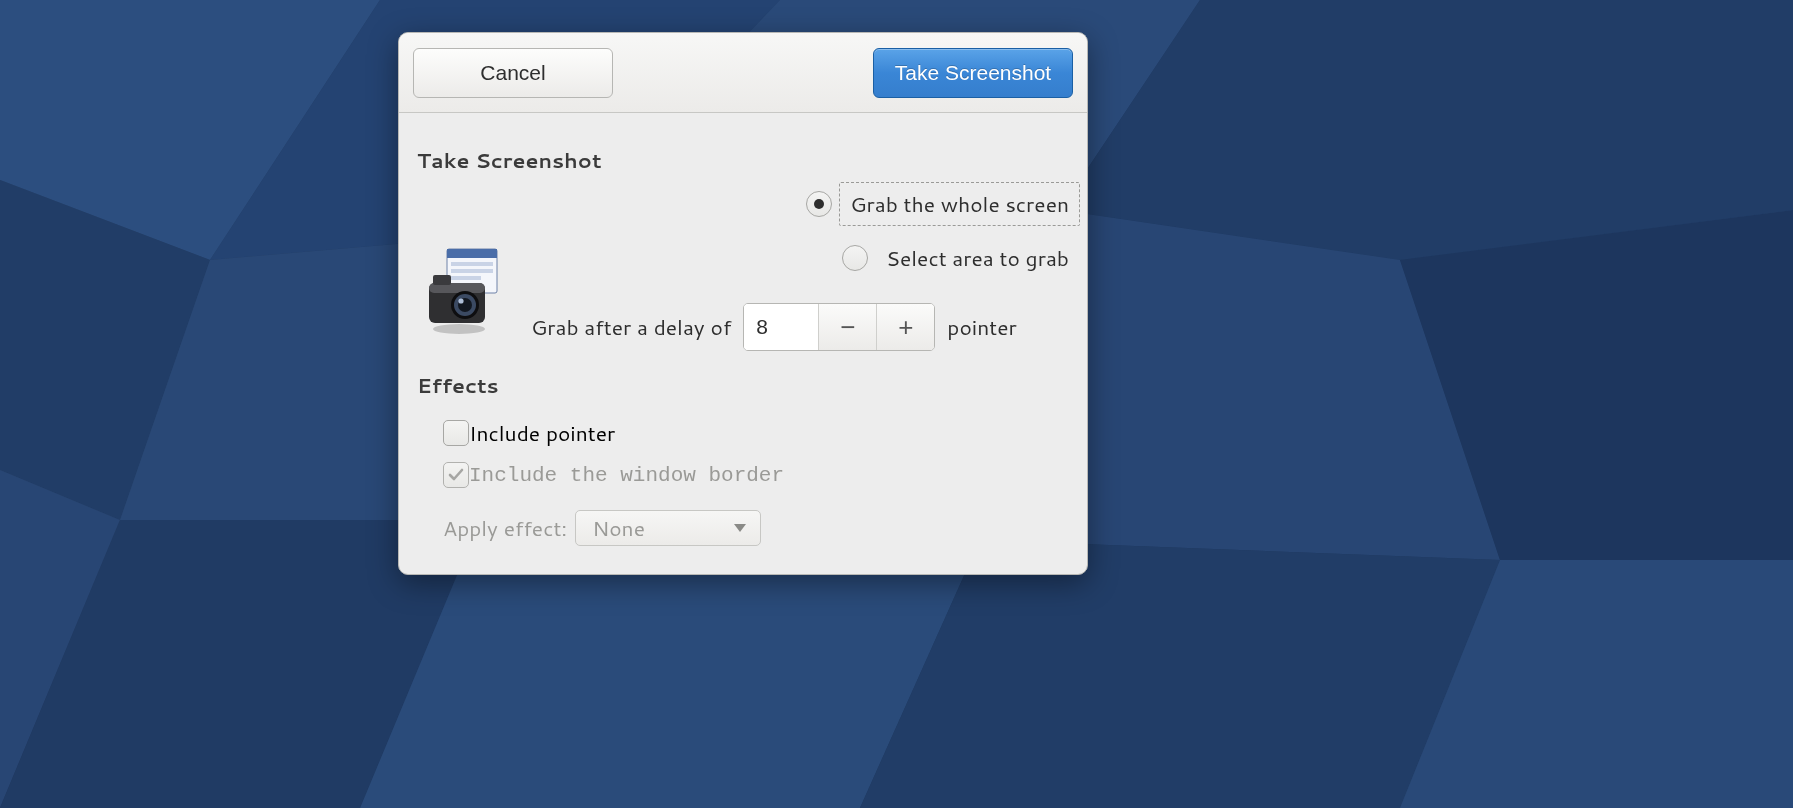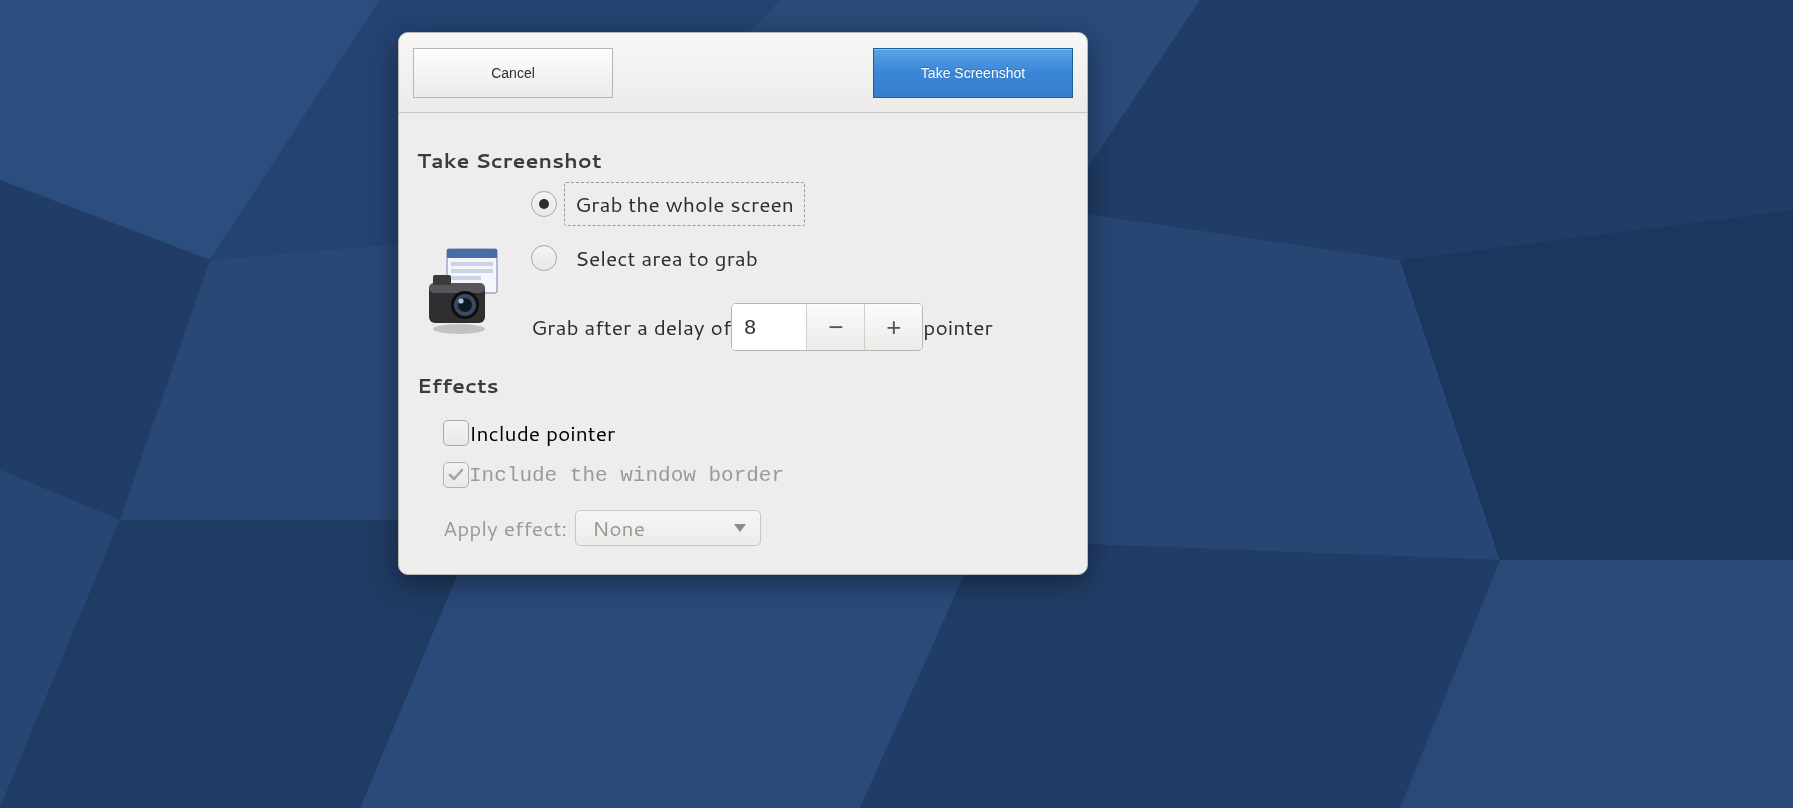--- a/index.html
+++ b/index.html
@@ -39,22 +39,22 @@
     background: linear-gradient(to bottom, #f7f7f6 0%, #ecebe9 100%);
     border-bottom: 1px solid #c7c7c4;
     display: flex;
     align-items: center;
     justify-content: space-between;
     padding: 0 14px;
   }
   .btn {
     height: 50px;
     min-width: 200px;
-    border-radius: 0;
-    font-size: 14px;
+    border-radius: 6px;
+    font-size: 21px;
     border: 1px solid #b6b6b3;
     background: linear-gradient(to bottom, #fdfdfc, #ecebe9);
     color: #2e2e2e;
     cursor: pointer;
   }
   .btn-cancel { }
   .btn-primary {
     border: 1px solid #1a5fa4;
     background: linear-gradient(to bottom, #5aa3e8, #3a86d6 50%, #357ecd 100%);
     color: #fff;
@@ -94,20 +94,21 @@
     padding-top: 4px;
   }
 
   .radio-row {
     display: flex;
     align-items: center;
     gap: 18px;
     font-size: 21px;
     color: #2e2e2e;
     cursor: pointer;
+    justify-content: flex-end;
   }
   .radio-row.selected .radio-label-wrap {
     border: 1px dashed #9a9a97;
     padding: 6px 10px;
     border-radius: 2px;
     margin: -7px -11px;
   }
   .radio-label-wrap { display:inline-block; }
 
   .radio {
@@ -118,21 +119,21 @@
     display:flex; align-items:center; justify-content:center;
     flex-shrink:0;
   }
   .radio.checked::after {
     content:"";
     width:10px; height:10px; border-radius:50%;
     background:#2e2e2e;
   }
 
   .delay-row {
-    display:flex; align-items:center; gap:0;
+    display:flex; align-items:center; gap:12px;
     font-size:21px; color:#2e2e2e;
     margin-top: 6px;
   }
   .spin {
     display:flex;
     border:1px solid #b6b6b3;
     border-radius:5px;
     overflow:hidden;
     height:48px;
     background:#fff;

